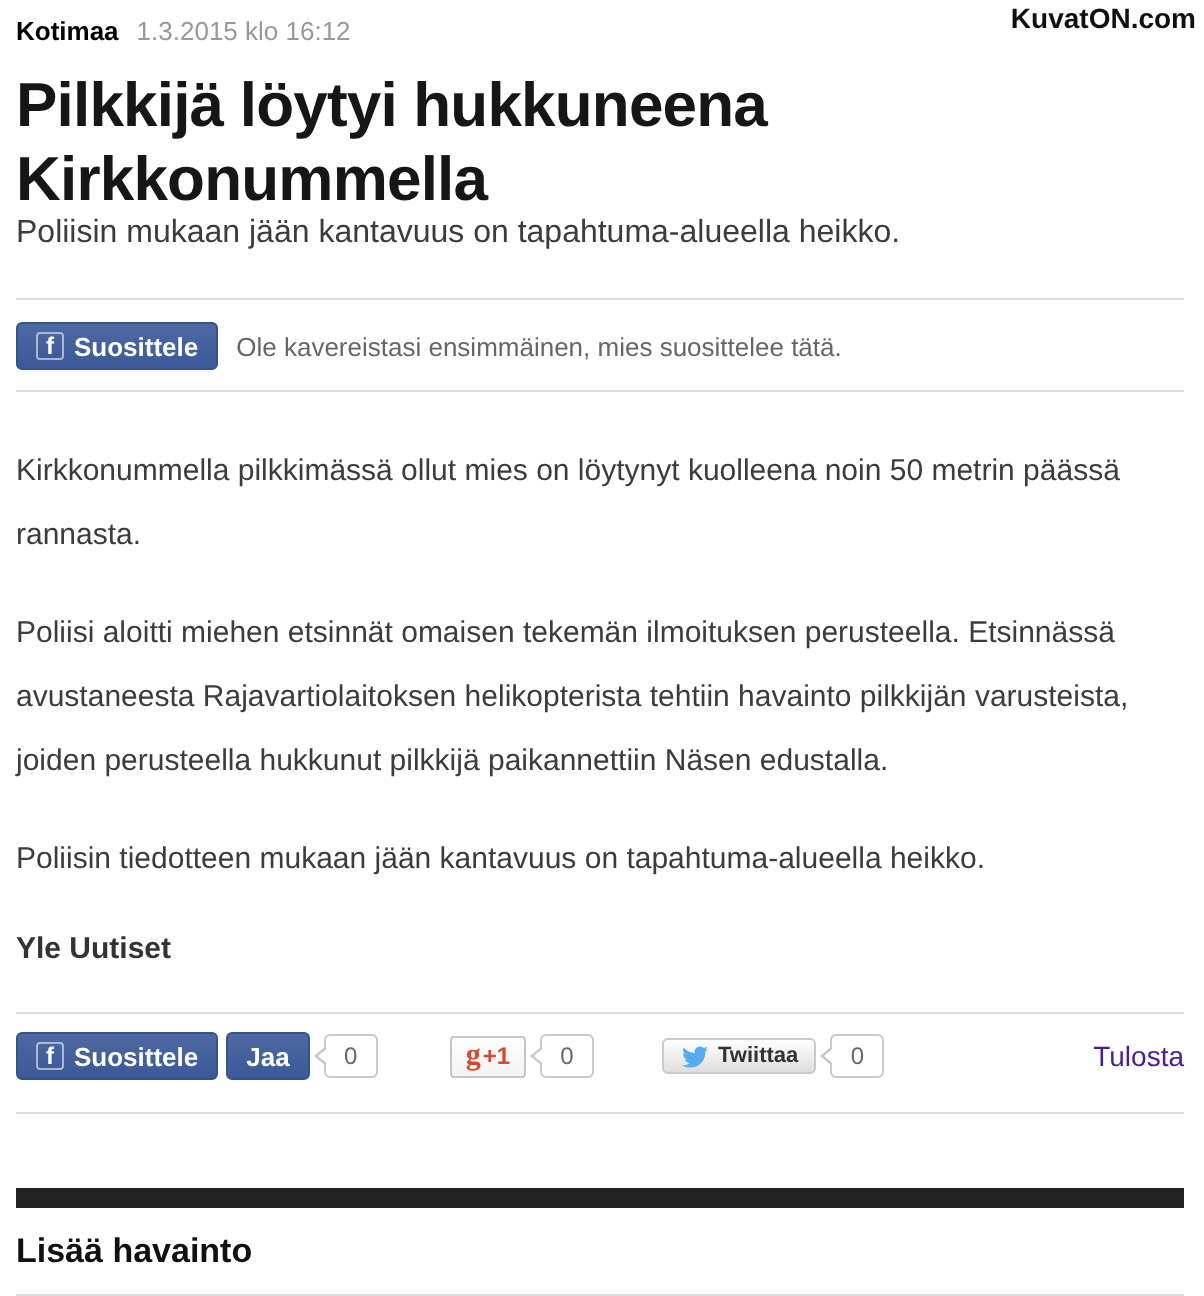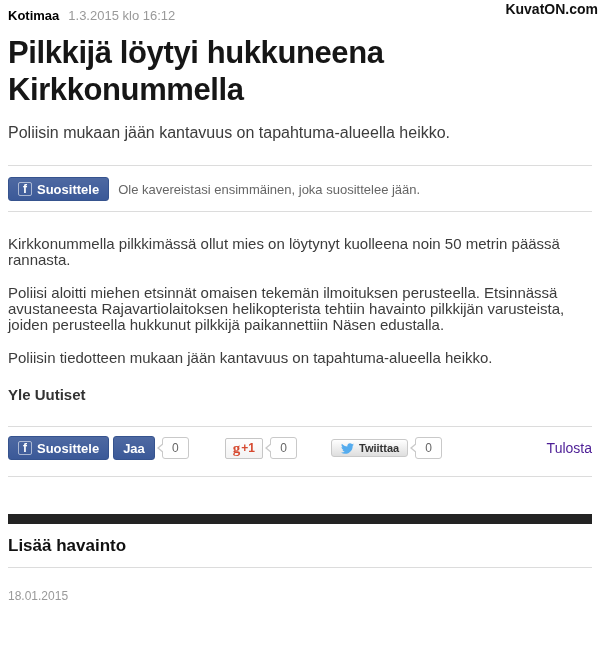--- a/index.html
+++ b/index.html
@@ -21,21 +21,21 @@
     position: absolute; top: 1px; right: 4px;
     font-size: 14px; font-weight: bold; color: #101010;
     text-shadow: -1px -1px 0 #fff, 1px -1px 0 #fff, -1px 1px 0 #fff, 1px 1px 0 #fff, 0 0 2px #fff;
   }
 
   
   h1.headline {
     margin: 11px 0 0; font-size: 31px; line-height: 37px;
     font-weight: bold; color: #161616; letter-spacing: -0.4px;
   }
-  .lead { margin-top: 16px; font-size: 16px; color: #3c3c3c; }
+  .lead { font-size: 16px; color: #3c3c3c; }
 
   hr.rule { border: 0; border-top: 1px solid #dcdcdc; margin: 0; }
   #hr1 { margin-top: 23px; }
   #hr2 { margin-top: 10px; }
   #hr3 { margin-top: 23px; }
   #hr4 { margin-top: 16px; }
   #hr5 { margin-top: 11px; }
 
   
   .fb-top { margin-top: 11px; display: flex; align-items: center; }
@@ -48,21 +48,21 @@
   }
   .fb-f {
     display: inline-flex; width: 14px; height: 14px;
     align-items: center; justify-content: center;
     border: 1px solid rgba(255,255,255,0.55); border-radius: 2px;
     font-size: 12px; font-weight: bold; color: #fff;
   }
   .fb-hint { margin-left: 9px; font-size: 13px; color: #666; }
 
   
-  .body-text p { font-size: 15px; line-height: 16px; color: #3c3c3c; margin: 17px 0 0; }
+  .body-text p { font-size: 15px; line-height: 32px; color: #3c3c3c; margin: 17px 0 0; }
   .body-text p:first-child { margin-top: 24px; }
   .byline { margin-top: 20px; font-size: 15px; font-weight: bold; color: #333; }
 
   
   .social-row { margin-top: 9px; display: flex; align-items: center; }
   .fb-share-btn {
     display: inline-flex; align-items: center;
     background: linear-gradient(#4e69a2, #3b5998);
     border: 1px solid #36538e; border-radius: 3px;
     color: #fff; font-weight: bold; font-size: 13px;
@@ -125,21 +125,21 @@
 
   <div class="lead">Poliisin mukaan jään kantavuus on tapahtuma-alueella heikko.</div>
 
   <hr class="rule" id="hr1">
 
   <div class="fb-top">
     <span class="fb-btn">
       <span class="fb-f">f</span>
       <span>Suosittele</span>
     </span>
-    <span class="fb-hint">Ole kavereistasi ensimmäinen, joka suosittelee jään.</span>
+    <span class="fb-hint">Ole kavereistasi ensimmäinen, mies suosittelee tätä.</span>
   </div>
 
   <hr class="rule" id="hr2">
 
   <div class="body-text">
     <p>Kirkkonummella pilkkimässä ollut mies on löytynyt kuolleena noin 50 metrin päässä rannasta.</p>
     <p>Poliisi aloitti miehen etsinnät omaisen tekemän ilmoituksen perusteella. Etsinnässä avustaneesta Rajavartiolaitoksen helikopterista tehtiin havainto pilkkijän varusteista, joiden perusteella hukkunut pilkkijä paikannettiin Näsen edustalla.</p>
     <p>Poliisin tiedotteen mukaan jään kantavuus on tapahtuma-alueella heikko.</p>
   </div>
 

